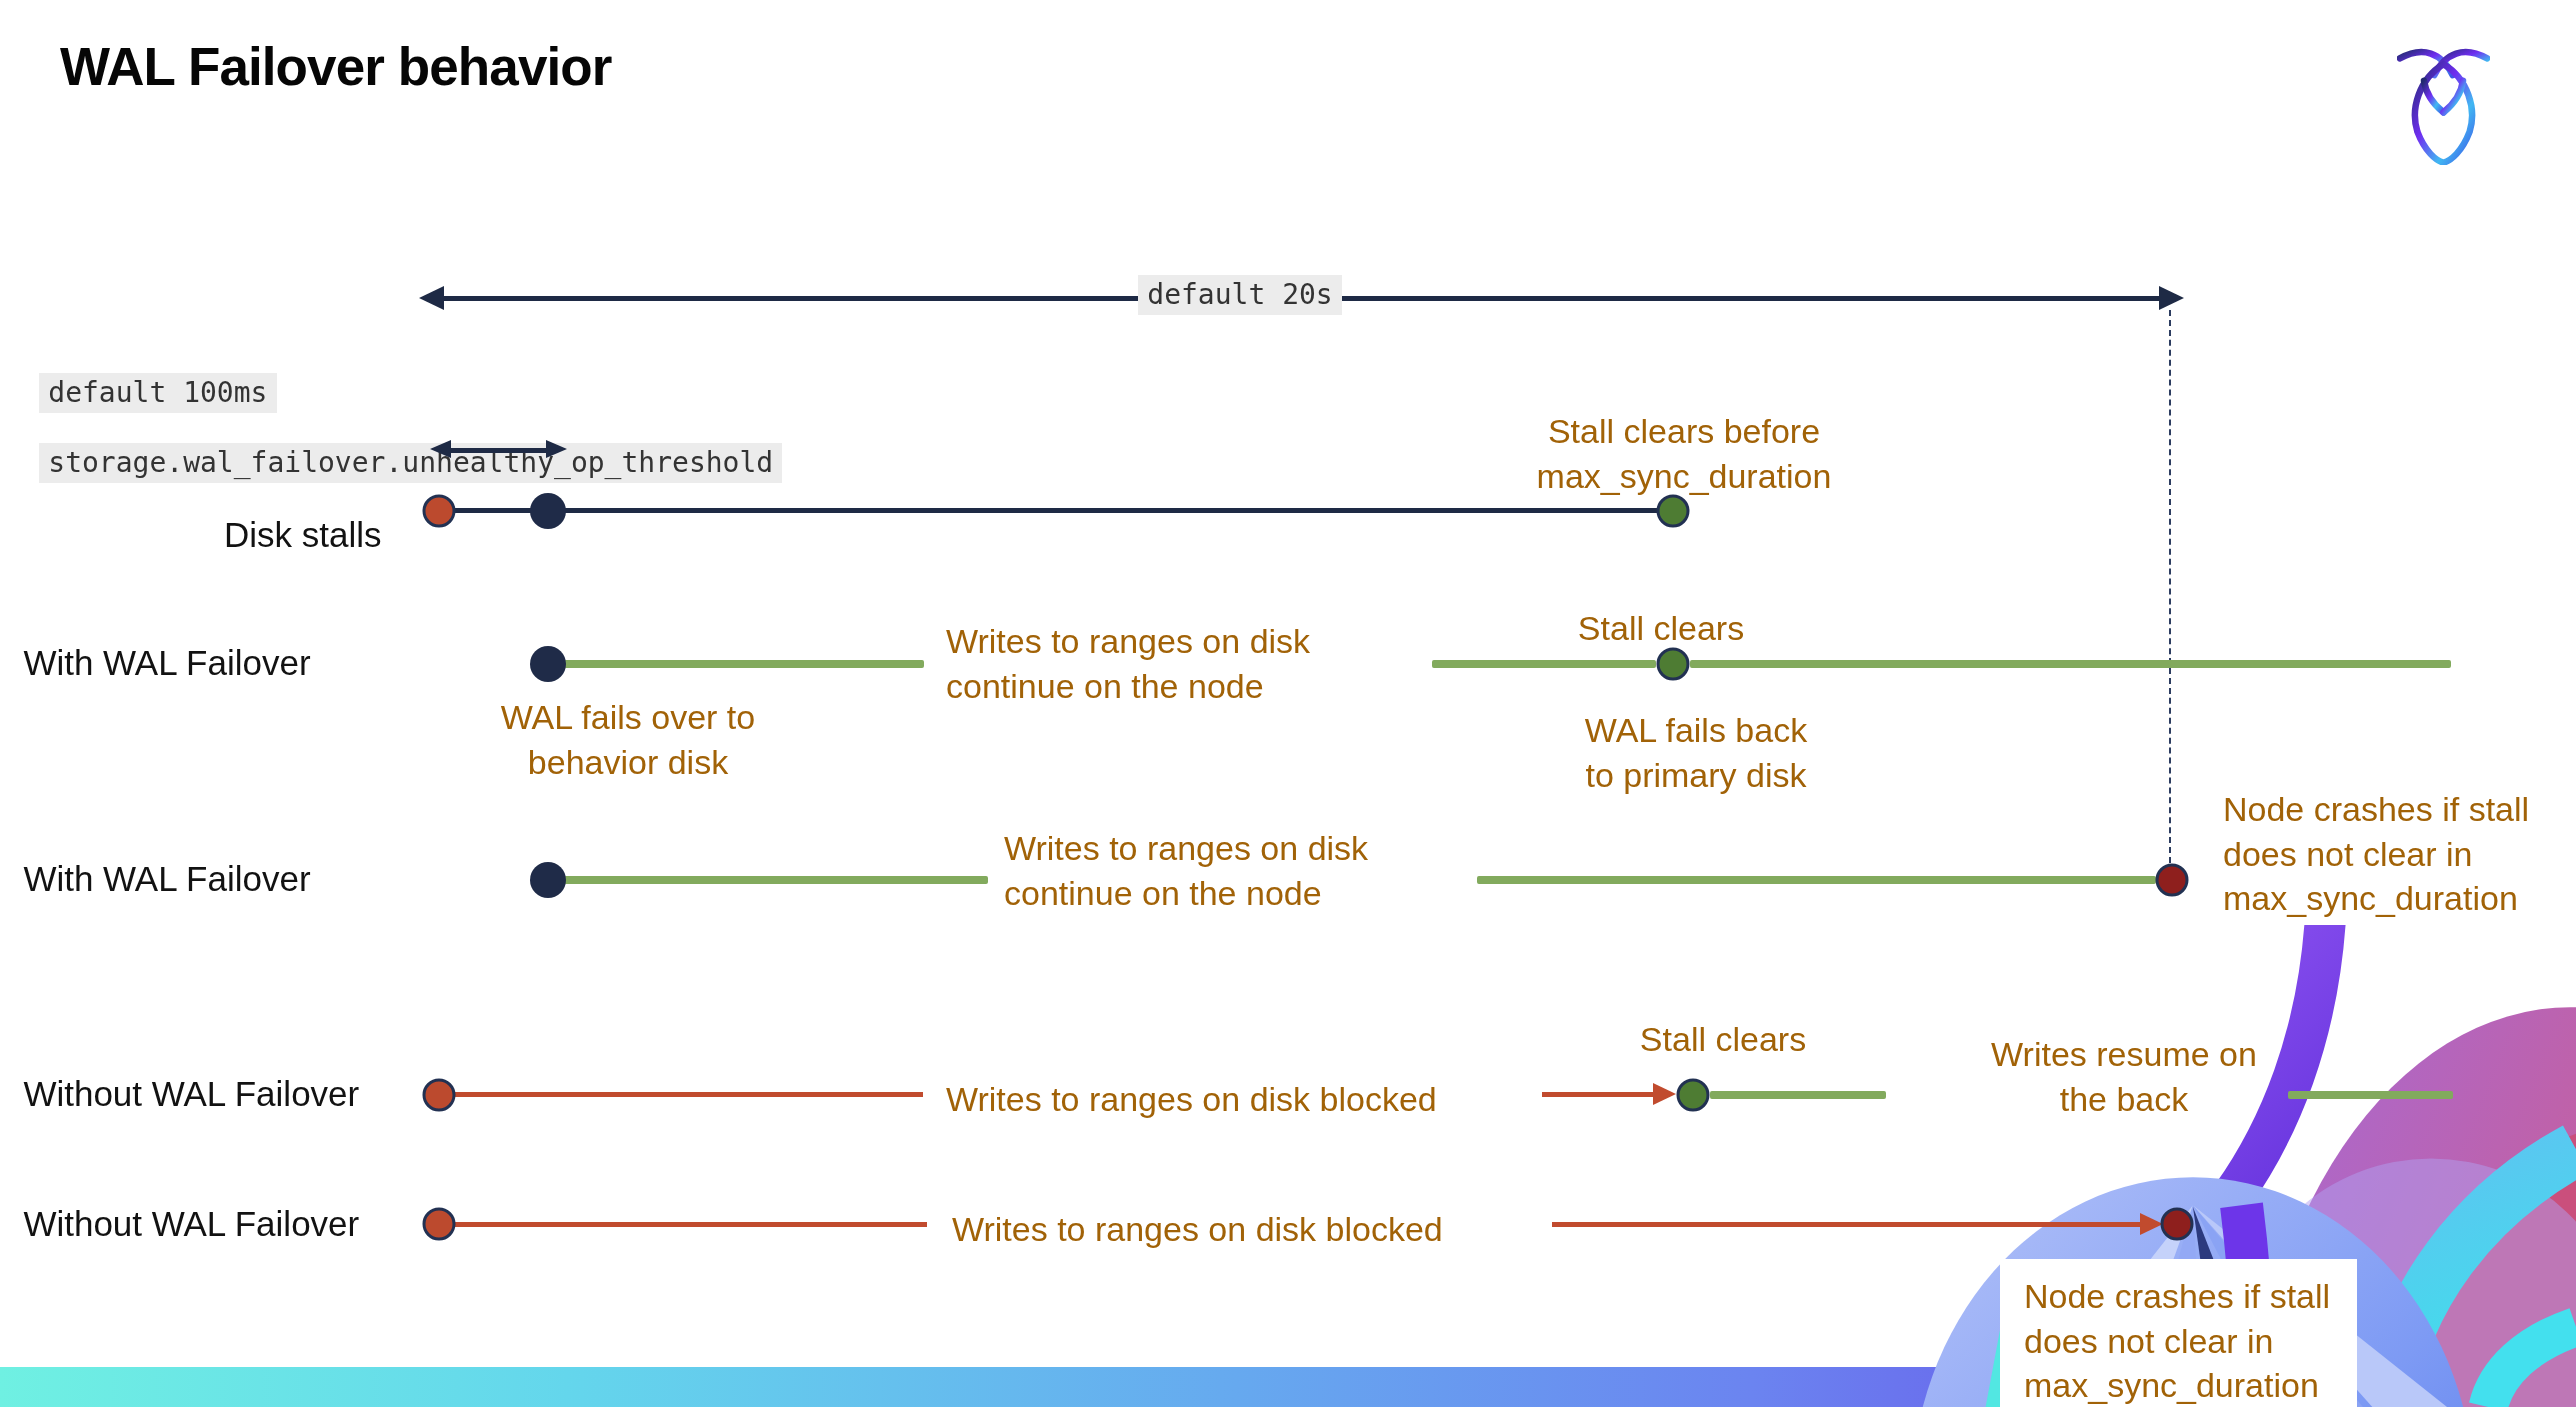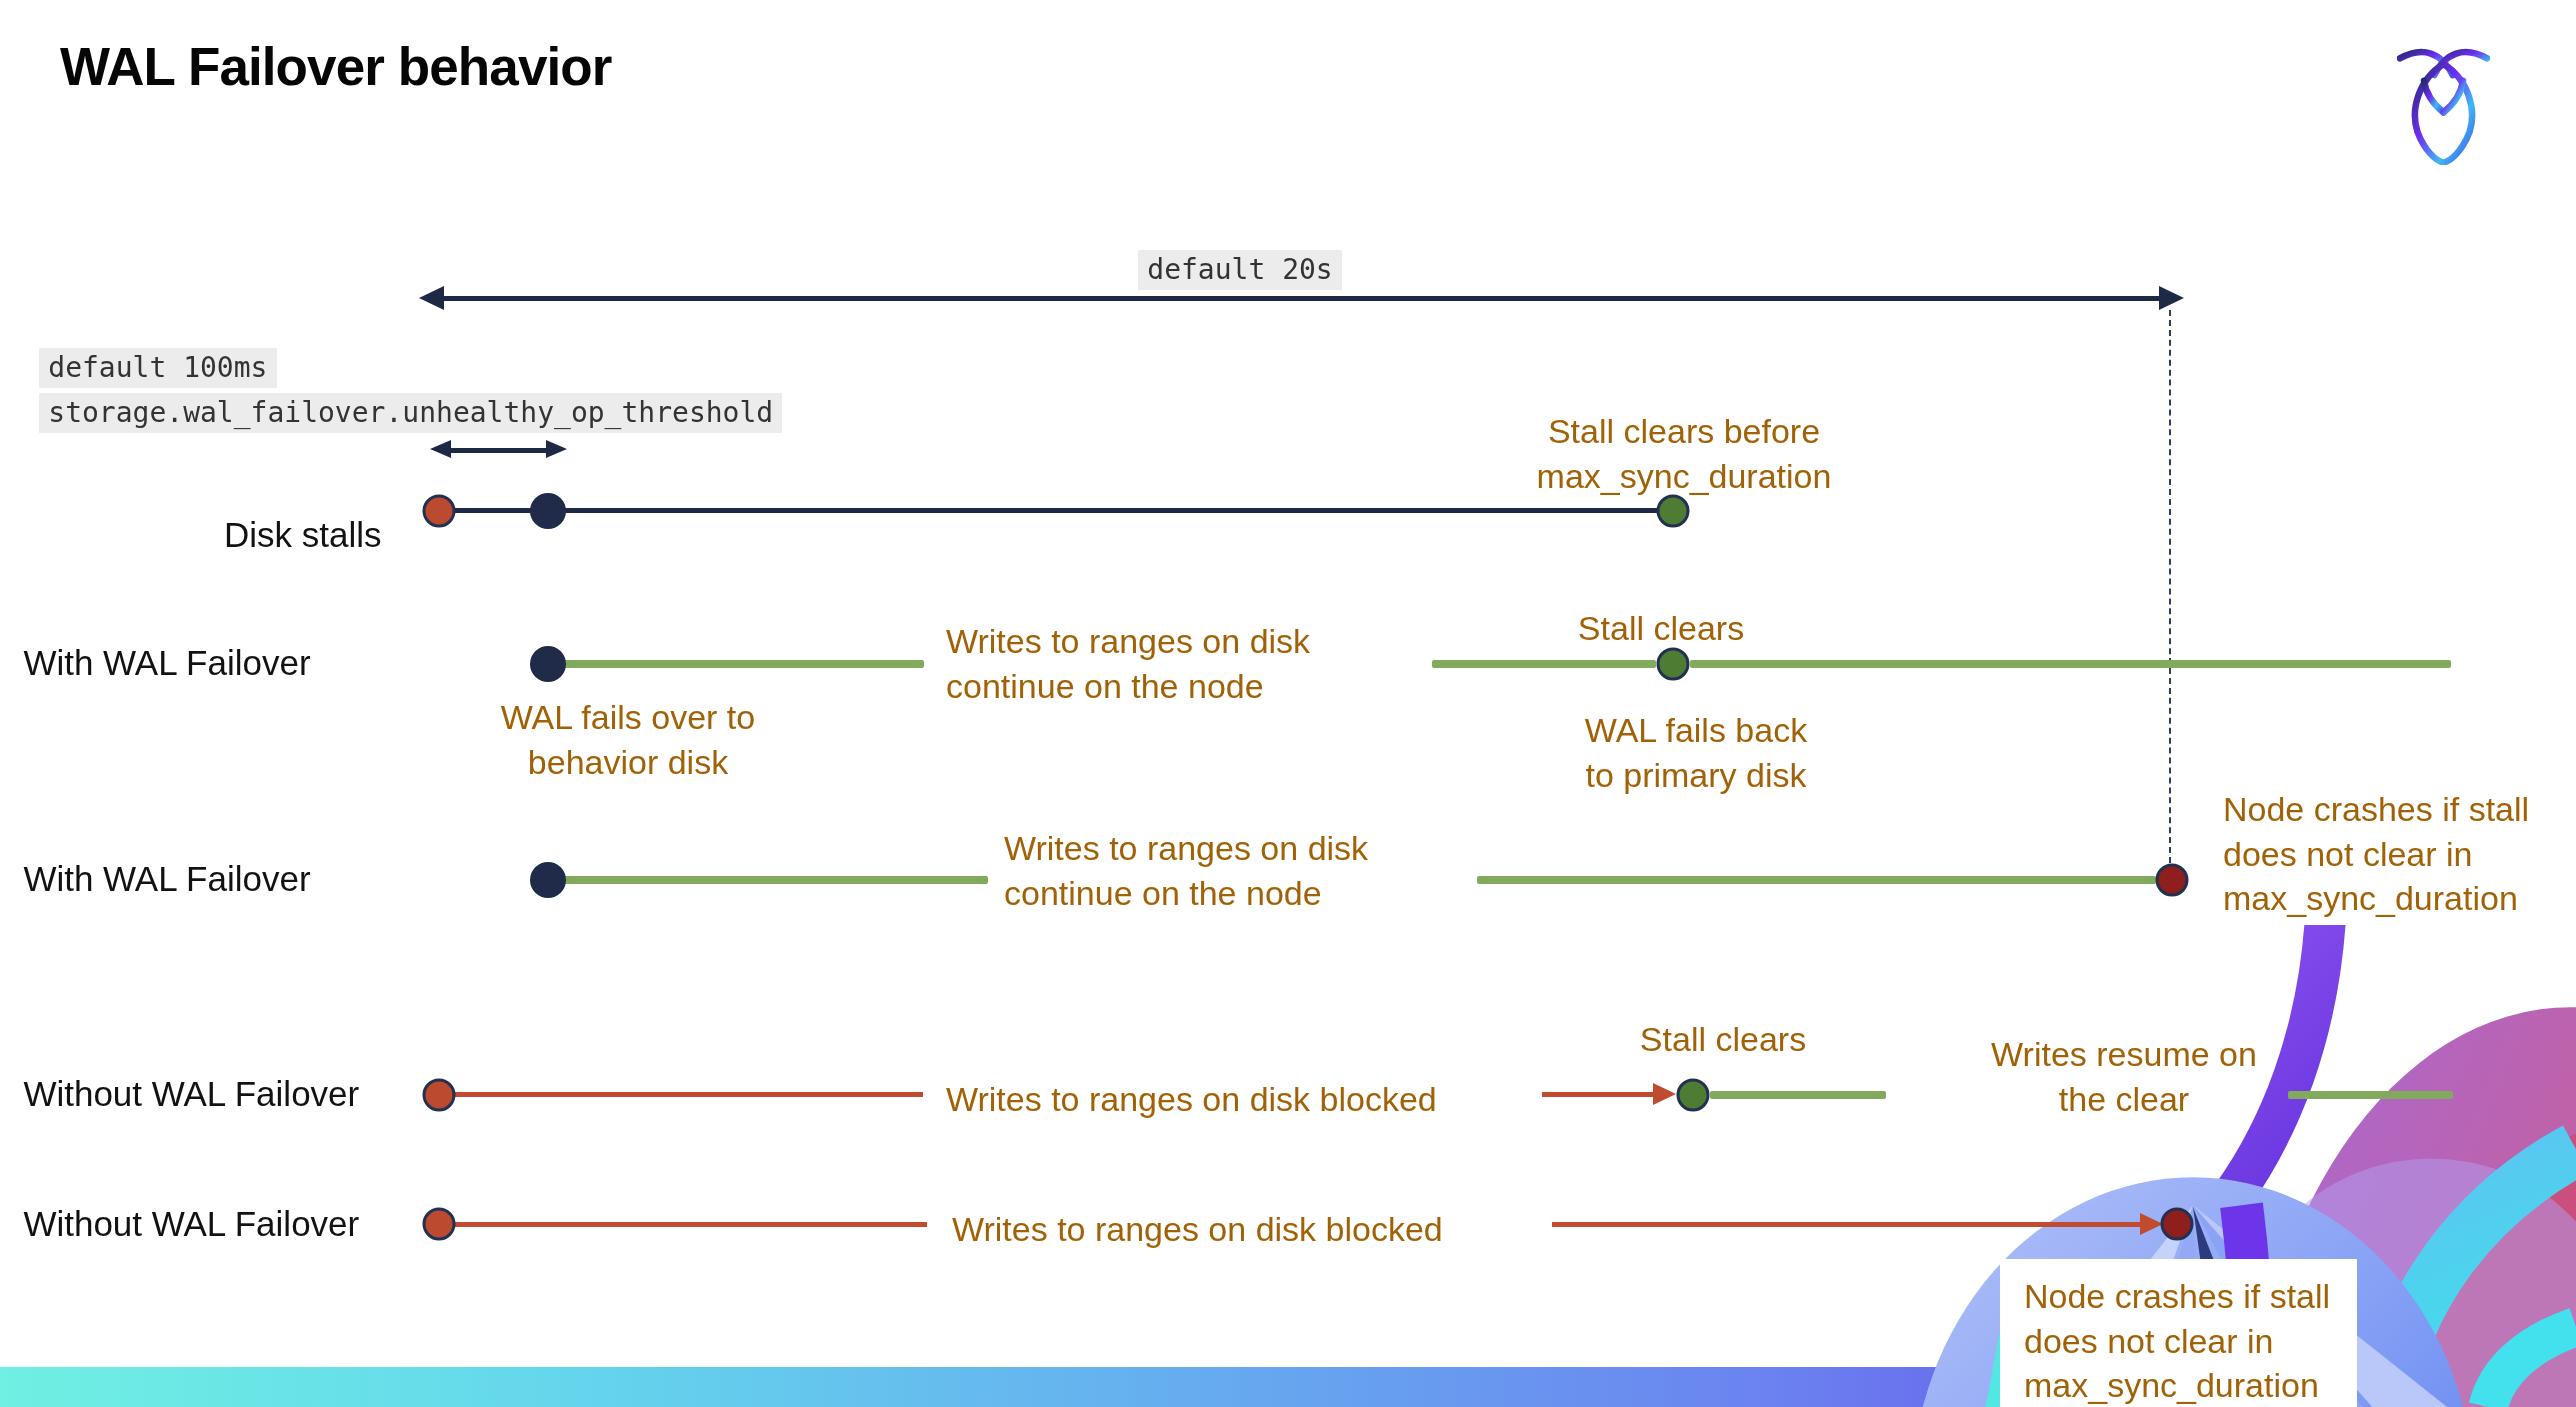--- a/index.html
+++ b/index.html
@@ -11,20 +11,21 @@
   .title{
     left:60px;top:36px;font-size:53px;font-weight:800;color:#060606;
     letter-spacing:-0.9px;z-index:3;
   }
   
   .code-block{display:flex;flex-direction:column;align-items:flex-start;gap:5.6px;z-index:3;}
   .code-label{
     display:inline-block;background:#ececec;color:#333;
     font-family:"DejaVu Sans Mono",monospace;font-size:28px;line-height:1.15;
     padding:3.7px 9.3px;
+    margin-top:25px;
   }
   
   .navyline{height:4.7px;background:#1e2a45;z-index:3;}
   .greenline{height:8.4px;background:#82aa5d;border-radius:1.9px;z-index:3;}
   .redline{height:4.7px;background:#c14b2e;z-index:3;}
   .dashedline{width:0;border-left:2.8px dashed #2c3c60;z-index:3;}
   
   .ah{width:0;height:0;z-index:3;}
   .ah-left{border-top:12px solid transparent;border-bottom:12px solid transparent;border-right:25px solid #1e2a45;}
   .ah-right{border-top:12px solid transparent;border-bottom:12px solid transparent;border-left:25px solid #1e2a45;}
@@ -149,21 +150,21 @@
   <div class="abs redline" style="left:1542px;top:1092px;width:114px;"></div>
   <div class="abs ah ah-right-red" style="left:1653px;top:1083px;"></div>
   <div class="abs greenline" style="left:1710px;top:1091px;width:176px;"></div>
   <div class="abs greenline" style="left:2288px;top:1091px;width:165px;"></div>
   <div class="abs dot dot-red" style="left:439px;top:1095px;"></div>
   <div class="abs dot dot-green" style="left:1693px;top:1095px;"></div>
   <div class="abs note" style="left:946px;top:1077px;">Writes to ranges on disk  blocked</div>
   <div class="abs note center" style="left:1723px;top:1017px;">Stall clears</div>
   <div class="abs note center" style="left:2124px;top:1032px;">
     <div>Writes resume on</div>
-    <div>the clear</div>
+    <div>the back</div>
   </div>
 
   <div class="abs rowlabel" style="left:23.4px;top:1202px;">Without WAL Failover</div>
   <div class="abs redline" style="left:454px;top:1222px;width:473px;"></div>
   <div class="abs redline" style="left:1552px;top:1222px;width:589px;"></div>
   <div class="abs ah ah-right-red" style="left:2140px;top:1213px;"></div>
   <div class="abs dot dot-red" style="left:439px;top:1224px;"></div>
   <div class="abs dot dot-darkred" style="left:2177px;top:1224px;"></div>
   <div class="abs note" style="left:952px;top:1207px;">Writes to ranges on disk  blocked</div>
 

